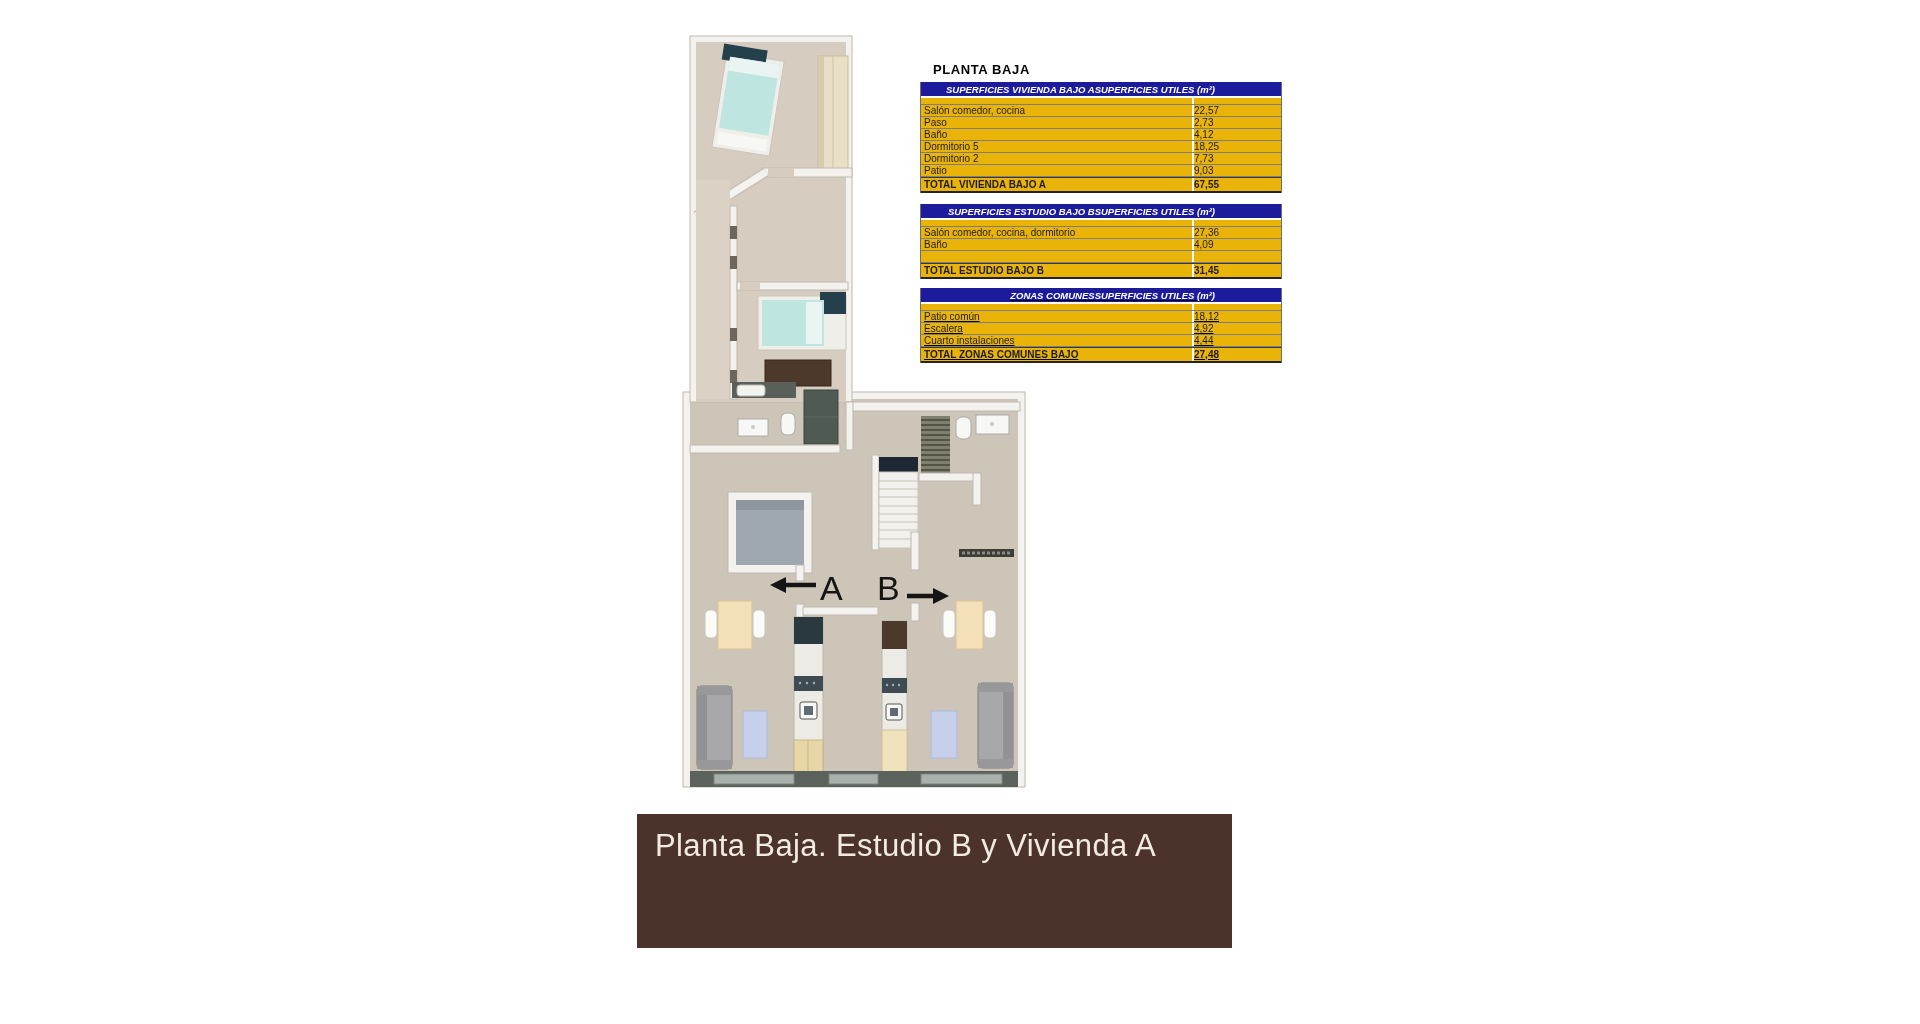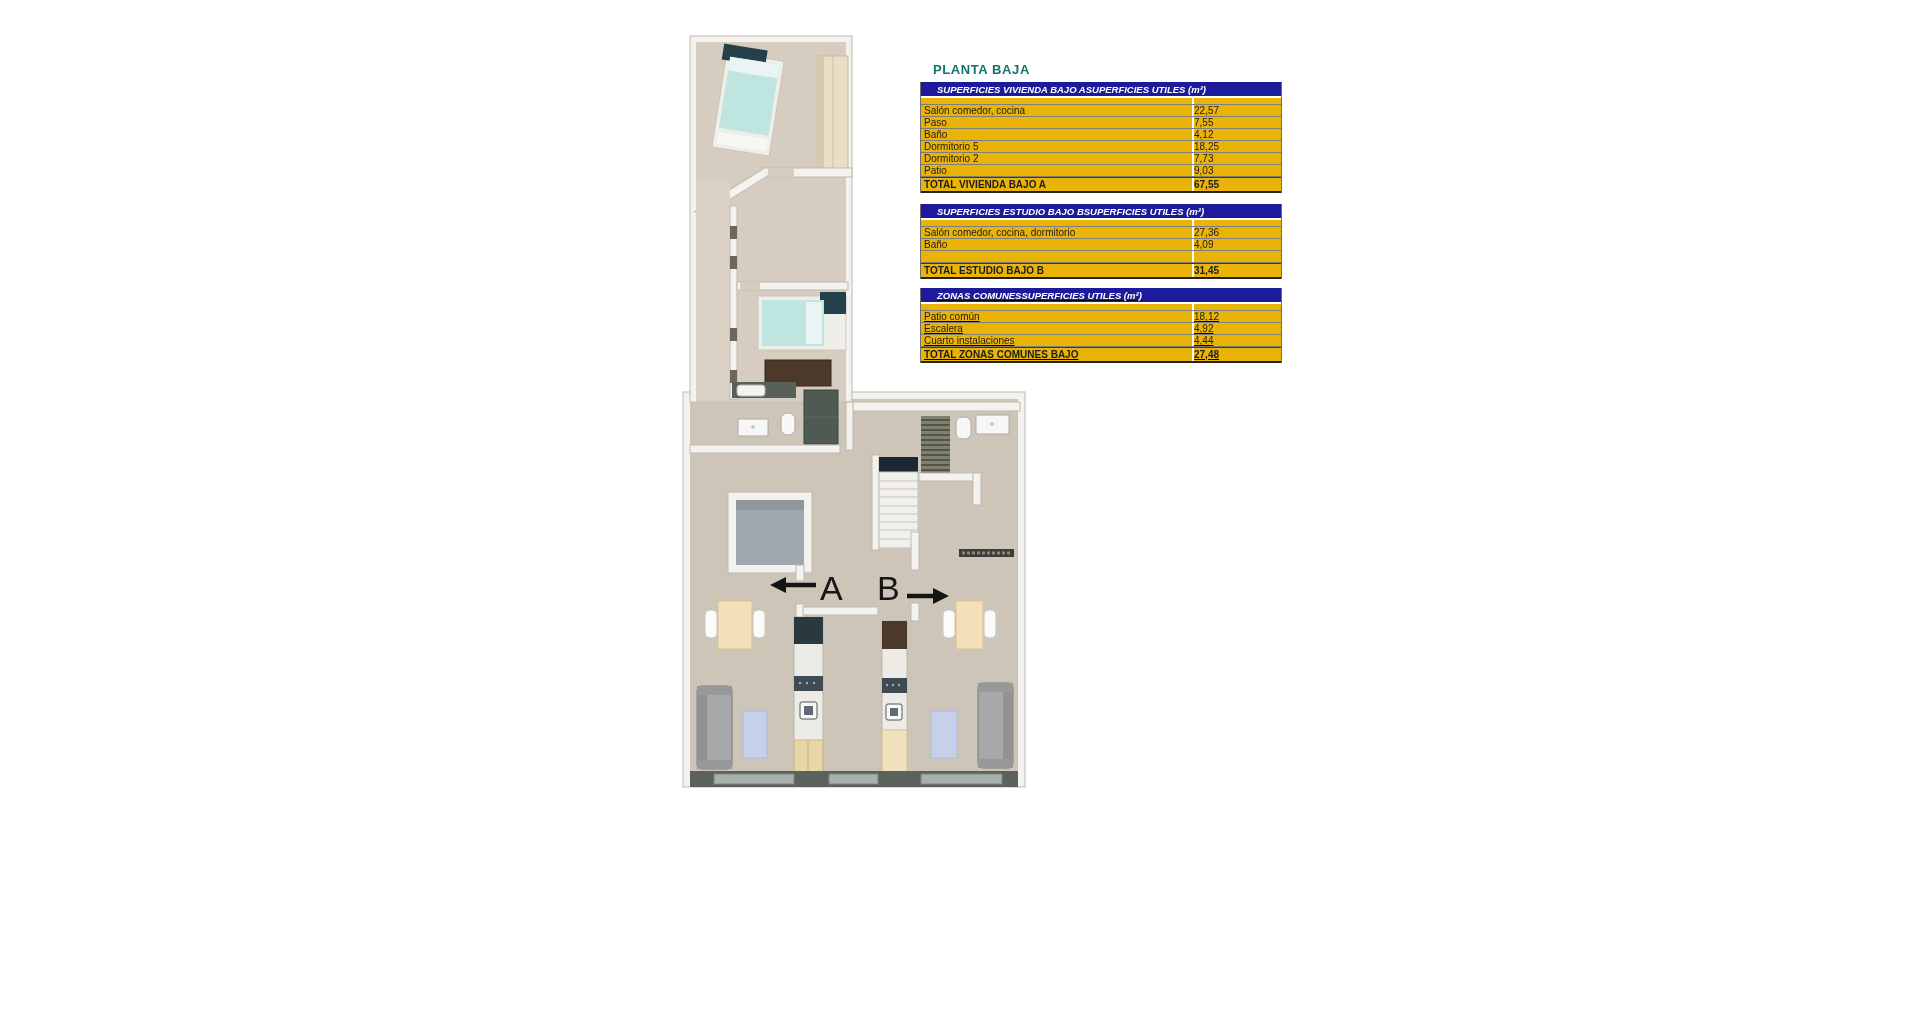--- a/index.html
+++ b/index.html
@@ -1,30 +1,30 @@
 <!DOCTYPE html>
 <html><head>
 <meta charset="utf-8">
 <style>
   html,body{margin:0;padding:0;background:#ffffff;}
   .canvas{position:relative;width:1920px;height:1024px;background:#ffffff;overflow:hidden;
           font-family:"Liberation Sans",sans-serif;}
 
   
   .plan-title{position:absolute;left:933px;top:62px;font-weight:bold;font-size:13px;
-              letter-spacing:.6px;color:#0f766e;}
+              letter-spacing:.6px;color:#000000;}
 
   
   .tables{position:absolute;left:920px;top:82px;width:362px;}
   .atable{border-left:1px solid #6e6e6e;border-right:1px solid #6e6e6e;}
   .atable.t2{margin-top:11px;}
   .atable.t3{margin-top:9px;text-decoration:underline;}
-  .thead{background:#1b1b9b;color:#fff;display:flex;justify-content:flex-start;align-items:center;
+  .thead{background:#1b1b9b;color:#fff;display:flex;justify-content:flex-end;align-items:center;
          height:14px;font-size:9.5px;font-style:italic;font-weight:bold;
-         padding:0 16px;border-bottom:2px solid #fff;white-space:nowrap;}
+         padding:0 4px;border-bottom:2px solid #fff;white-space:nowrap;}
   .thead .units{padding-right:62px;}
   .trow{display:flex;background:#eab308;border-bottom:1px solid #7e7e7e;
         height:11px;line-height:11px;font-size:10px;color:#1c1c1c;}
   .trow.spacer{height:6px;border-bottom:1px solid #7e7e7e;}
   .tname{width:268px;padding-left:3px;white-space:nowrap;overflow:hidden;}
   .tval{flex:1;padding-right:4px;border-left:2px solid #fff;}
   .trow.total{height:13px;line-height:13px;font-weight:bold;
               border-top:1px solid #3a3a3a;border-bottom:2px solid #232323;}
 
   
@@ -214,21 +214,21 @@
           <div class="tname"></div>
           <div class="tval"></div>
         </div>
       <div class="rows">
           <div class="trow">
             <div class="tname">Salón comedor, cocina</div>
             <div class="tval">22,57</div>
           </div>
           <div class="trow">
             <div class="tname">Paso</div>
-            <div class="tval">7,55</div>
+            <div class="tval">2,73</div>
           </div>
           <div class="trow">
             <div class="tname">Baño</div>
             <div class="tval">4,12</div>
           </div>
           <div class="trow">
             <div class="tname">Dormitorio 5</div>
             <div class="tval">18,25</div>
           </div>
           <div class="trow">
@@ -299,14 +299,17 @@
           </div>
         </div>
       <div class="trow total">
         <div class="tname">TOTAL ZONAS COMUNES BAJO</div>
         <div class="tval">27,48</div>
       </div>
     </div>
 
   </div>
 
+  <div class="banner">
+    <div class="banner-title">Planta Baja. Estudio B y Vivienda A</div>
+  </div>
 
 </div>
 
 </body></html>

